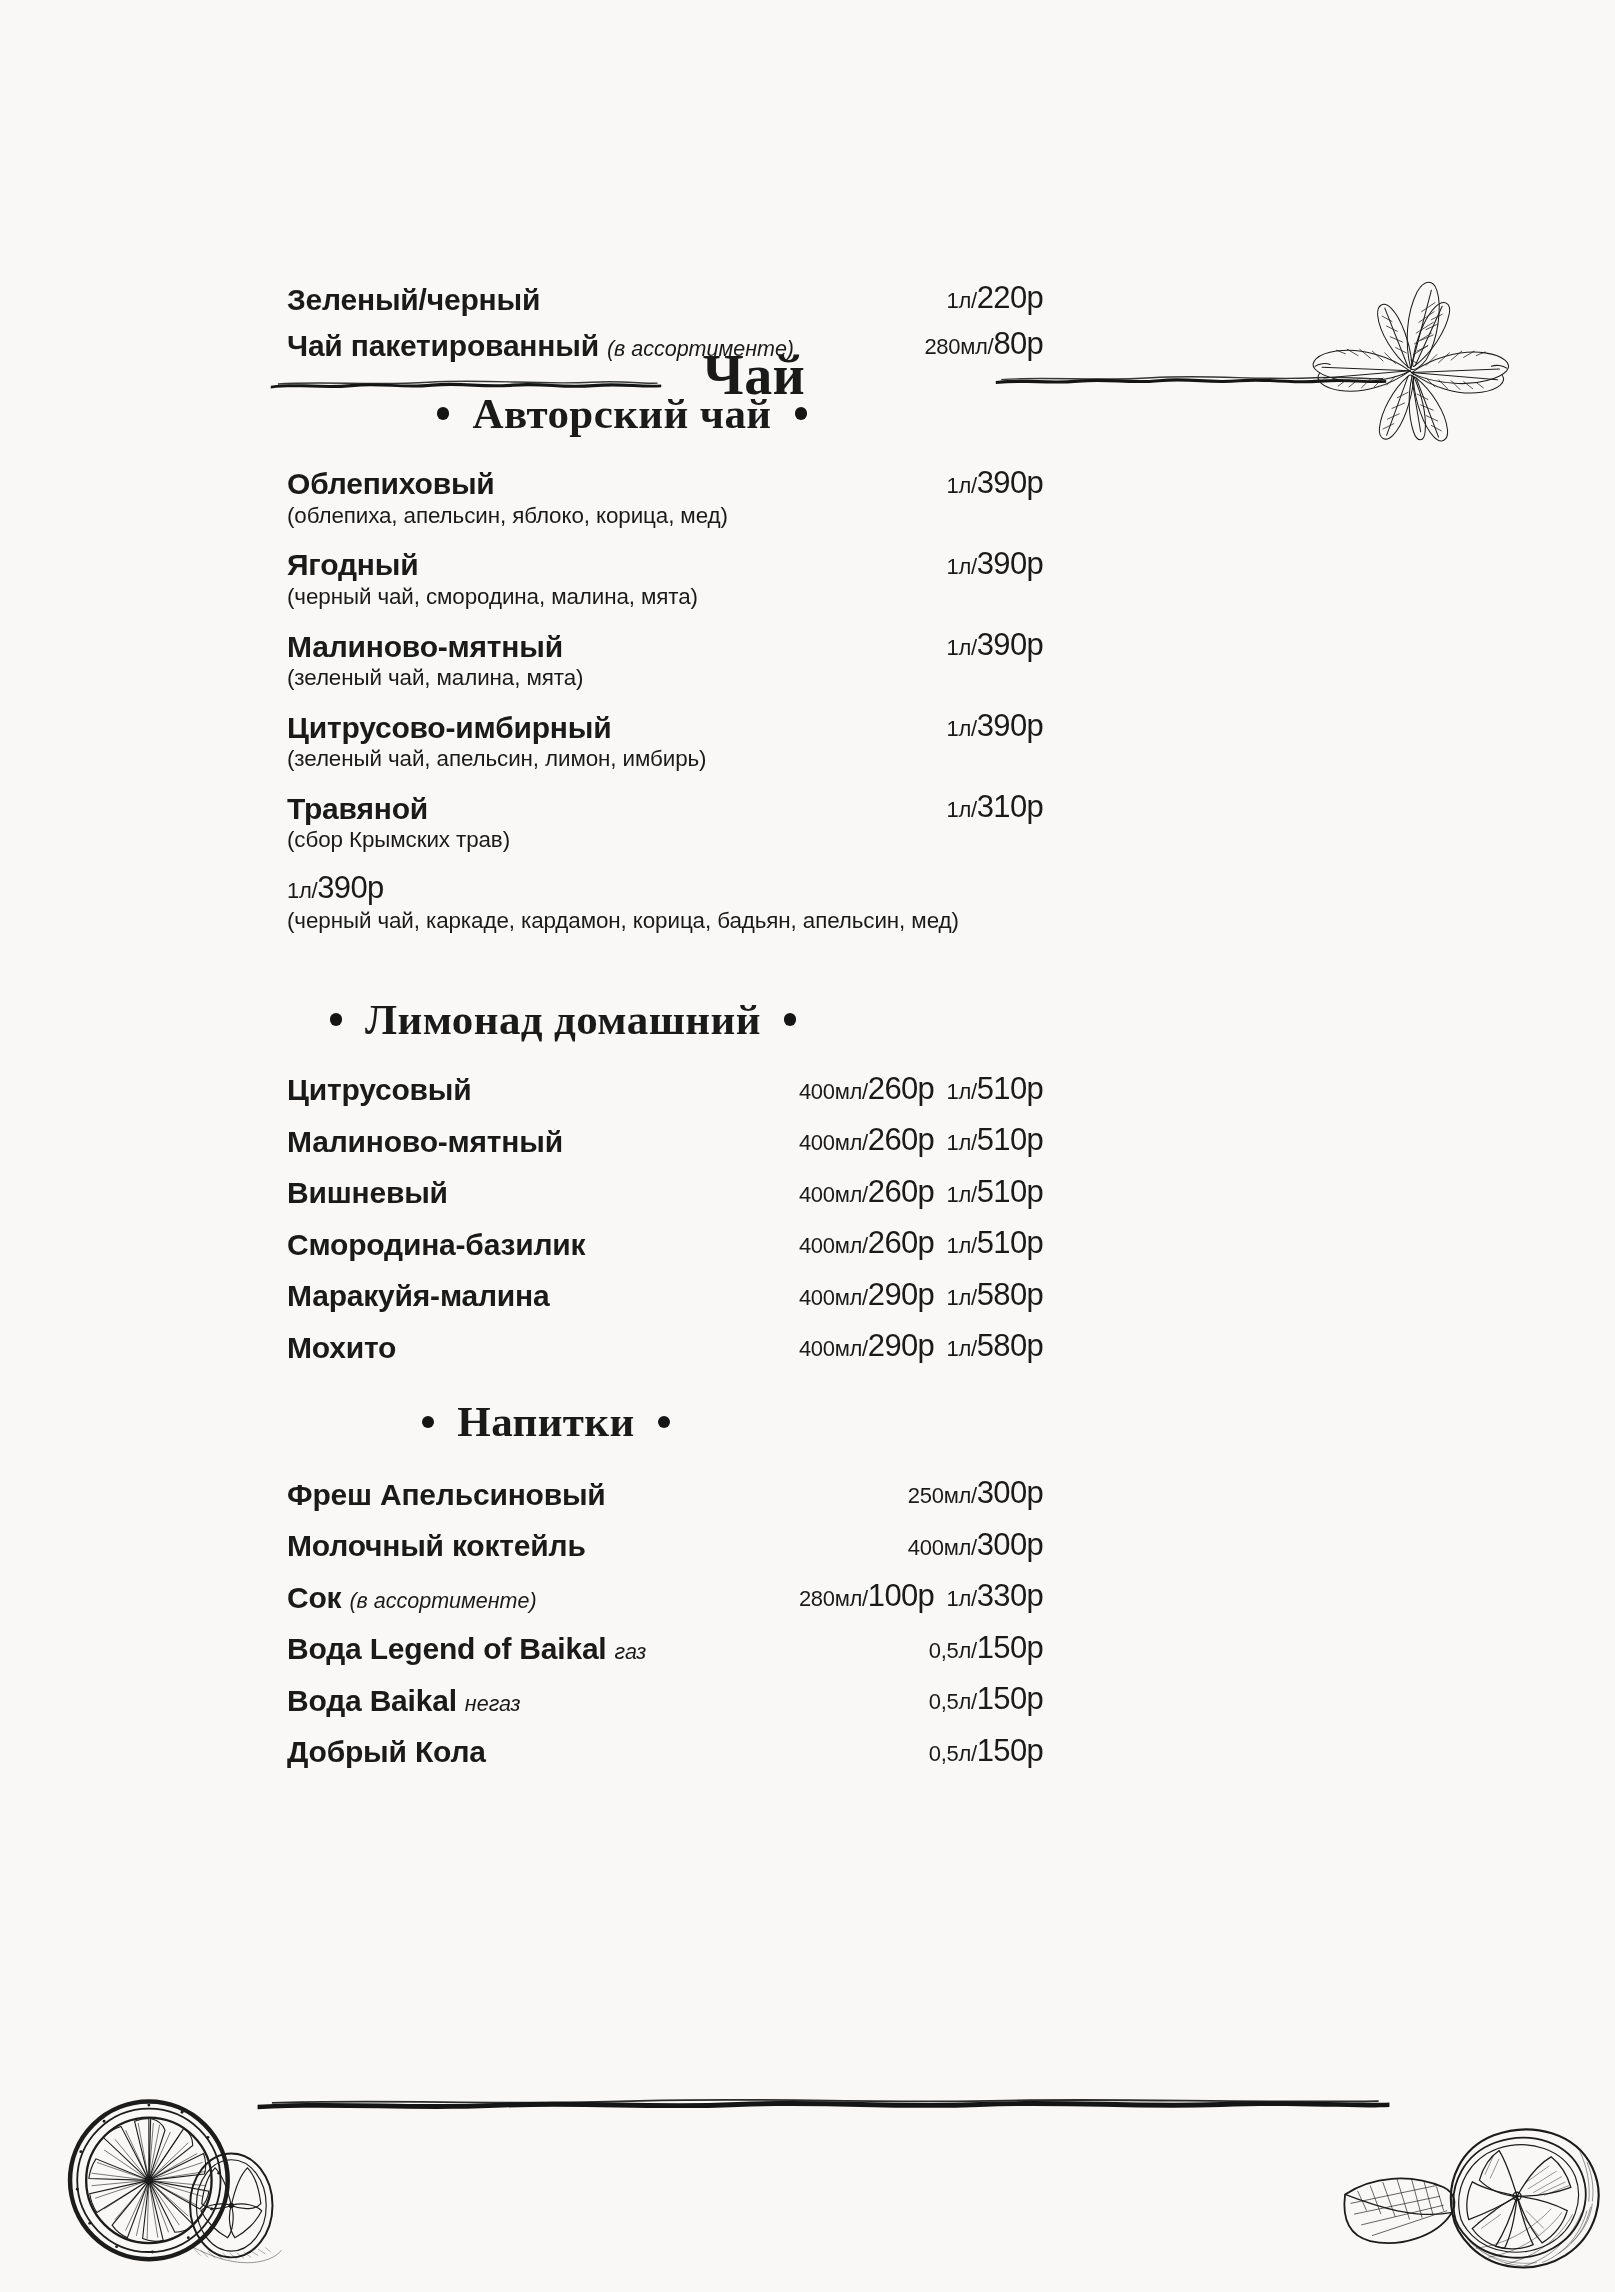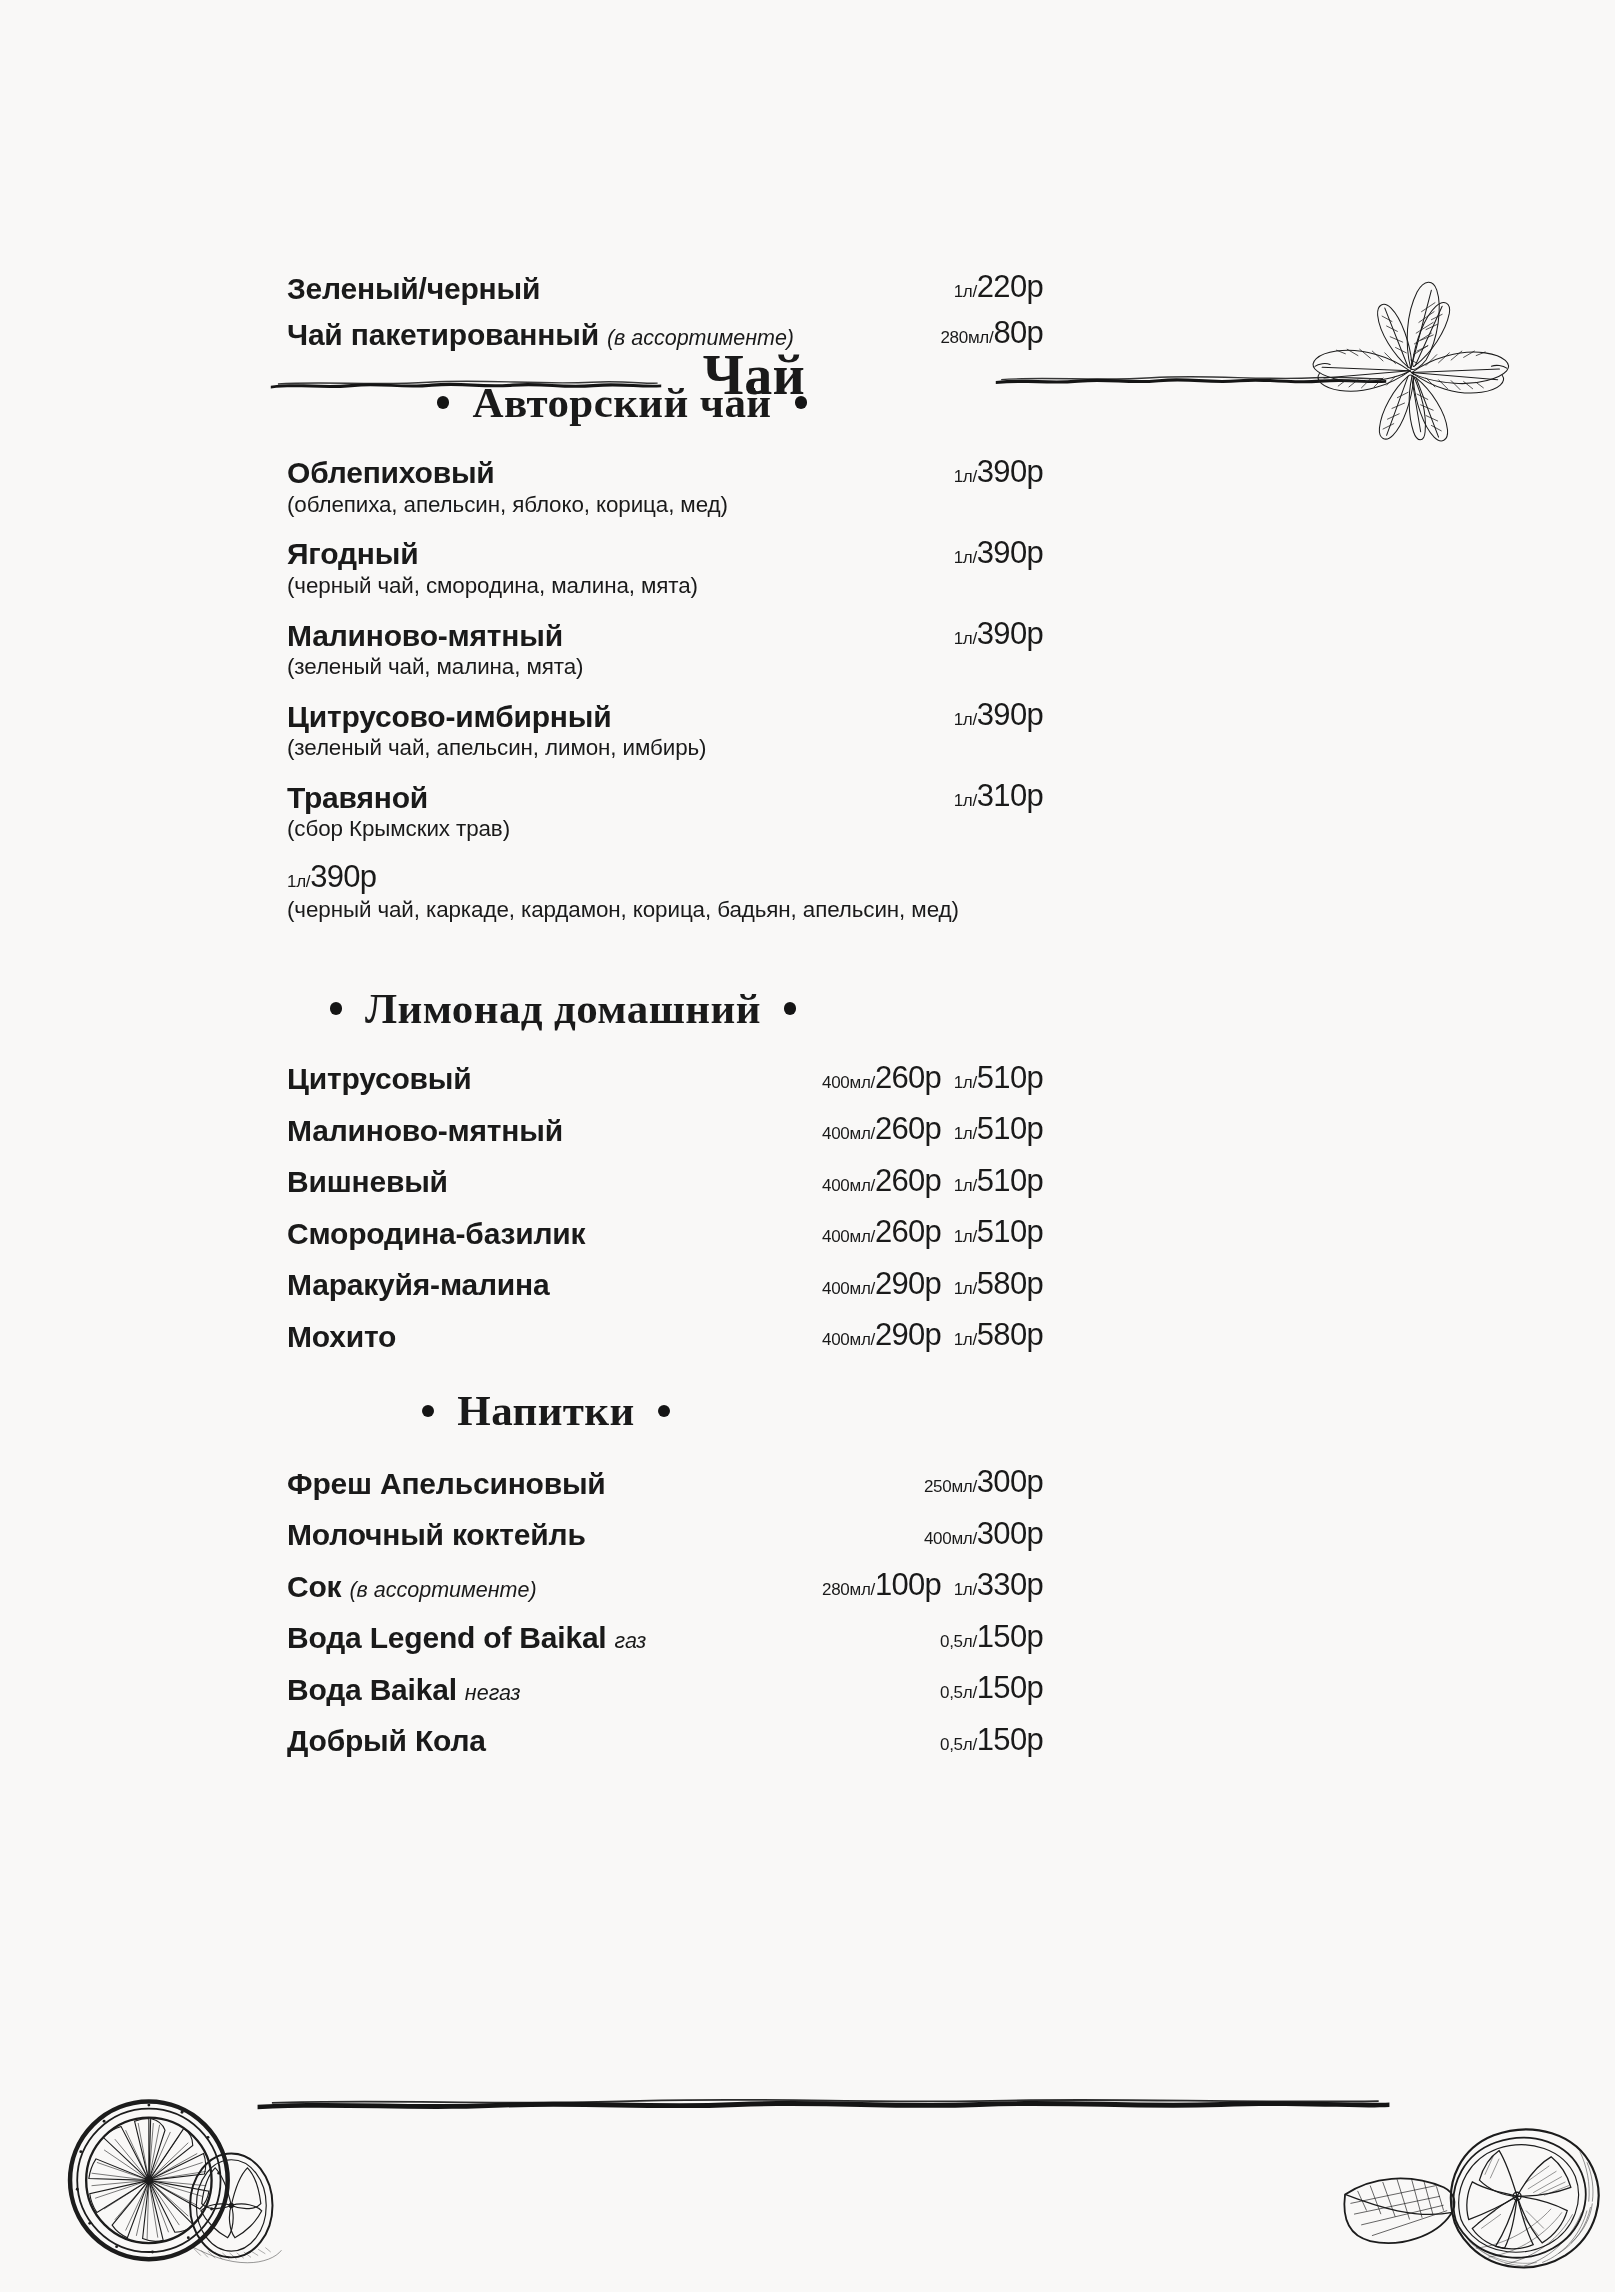--- a/index.html
+++ b/index.html
@@ -48,21 +48,21 @@
   .mint-deco {
     position:absolute;
     left:1297px; top:106px;
     width:224px; height:190px;
   }
   .mint-deco svg { width:100%; height:100%; display:block; }
 
   
   .menu-body {
     position:absolute;
-    left:0; top:259px;
+    left:0; top:270px;
     width:1324px;
   }
 
   .section { }
 
   .section-head {
     display:flex;
     align-items:center;
     justify-content:center;
     gap:23px;
@@ -122,21 +122,21 @@
     align-items:baseline;
     gap:12.5px;
     white-space:nowrap;
     font-weight:400;
   }
   .price {
     display:inline-flex;
     align-items:baseline;
   }
   .vol {
-    font-size:17px;
+    font-size:22px;
     font-weight:400;
     letter-spacing:-0.3px;
   }
   .amt {
     font-size:31px;
     font-weight:400;
     letter-spacing:-0.7px;
   }
 
   .desc {

